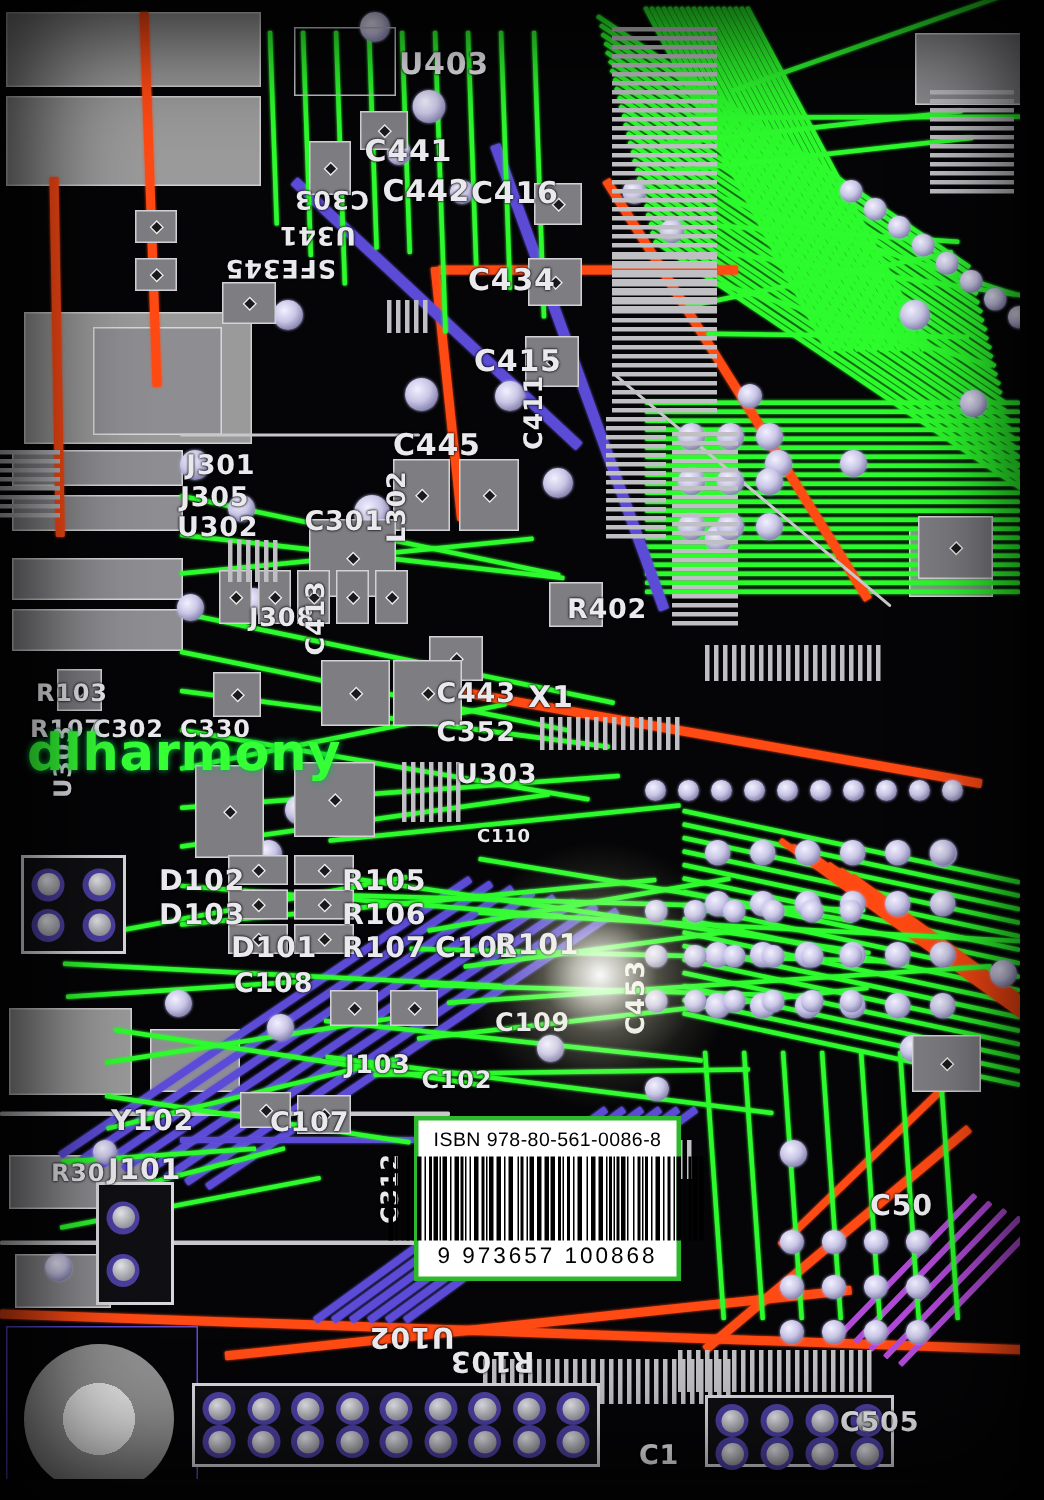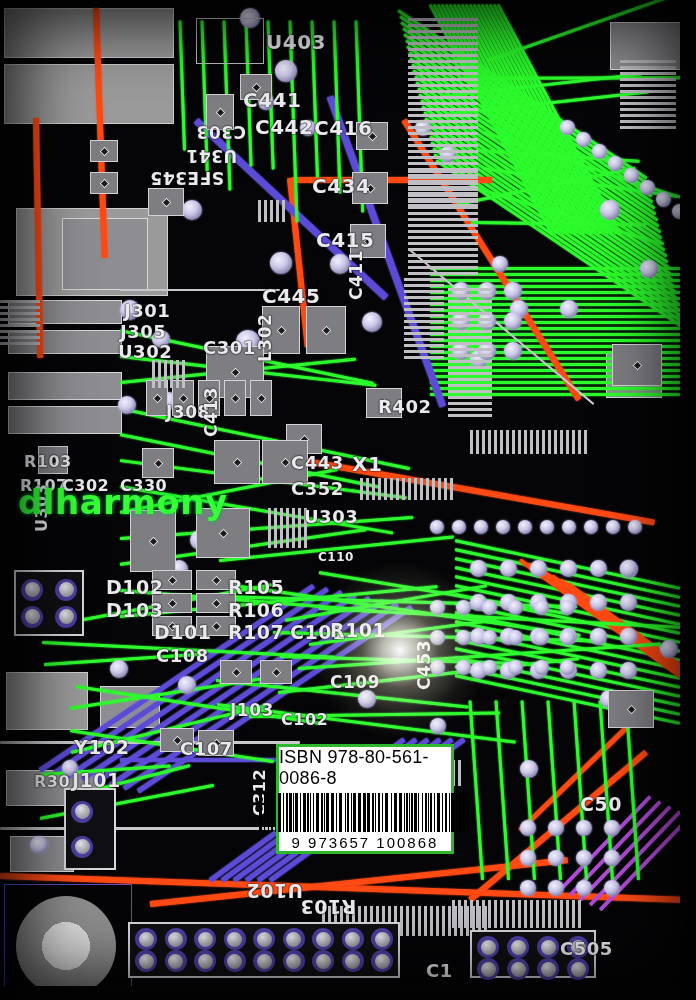--- a/index.html
+++ b/index.html
@@ -39,21 +39,21 @@
        flex-direction:column;justify-content:space-around;padding:4px 5px;box-sizing:border-box;}
   .hdr .row{display:flex;justify-content:space-between;}
   .hdr .pin{width:22px;height:22px;border-radius:50%;background:#4b3fa0;
       display:flex;align-items:center;justify-content:center;}
   .hdr .pin b{display:block;width:15px;height:15px;border-radius:50%;
       background:radial-gradient(circle at 36% 32%,#e8e8ee,#9a9aa2 70%,#6e6e76);}
 
   
   #label{position:absolute;background:#fff;border:3px solid #2eb82e;box-sizing:border-box;
          display:flex;flex-direction:column;align-items:center;justify-content:center;z-index:40;}
-  #isbn{font-family:"Liberation Sans",sans-serif;font-size:18px;color:#000;letter-spacing:.3px;}
+  #isbn{font-family:"Liberation Sans",sans-serif;font-size:13px;color:#000;letter-spacing:.3px;}
   #bars{display:flex;align-items:flex-end;height:56px;margin-top:4px;}
   #bars i{display:block;background:#000;height:100%;}
   #num{font-family:"Liberation Sans",sans-serif;font-size:15px;color:#000;letter-spacing:2px;margin-top:2px;}
 
   
   .blob{position:absolute;border-radius:50%;
      background:radial-gradient(circle at 40% 36%,#ffffff 0%,#f4f4ff 30%,#b9b6dd 62%,#74719c 100%);}
   #flare{position:absolute;left:310px;top:560px;width:180px;height:180px;z-index:35;pointer-events:none;
      background:radial-gradient(circle,rgba(255,255,255,.98) 0%,rgba(255,255,240,.72) 14%,rgba(255,255,220,.30) 30%,rgba(255,255,210,.08) 52%,rgba(0,0,0,0) 70%);}
   #vig{position:absolute;inset:0;z-index:60;pointer-events:none;

